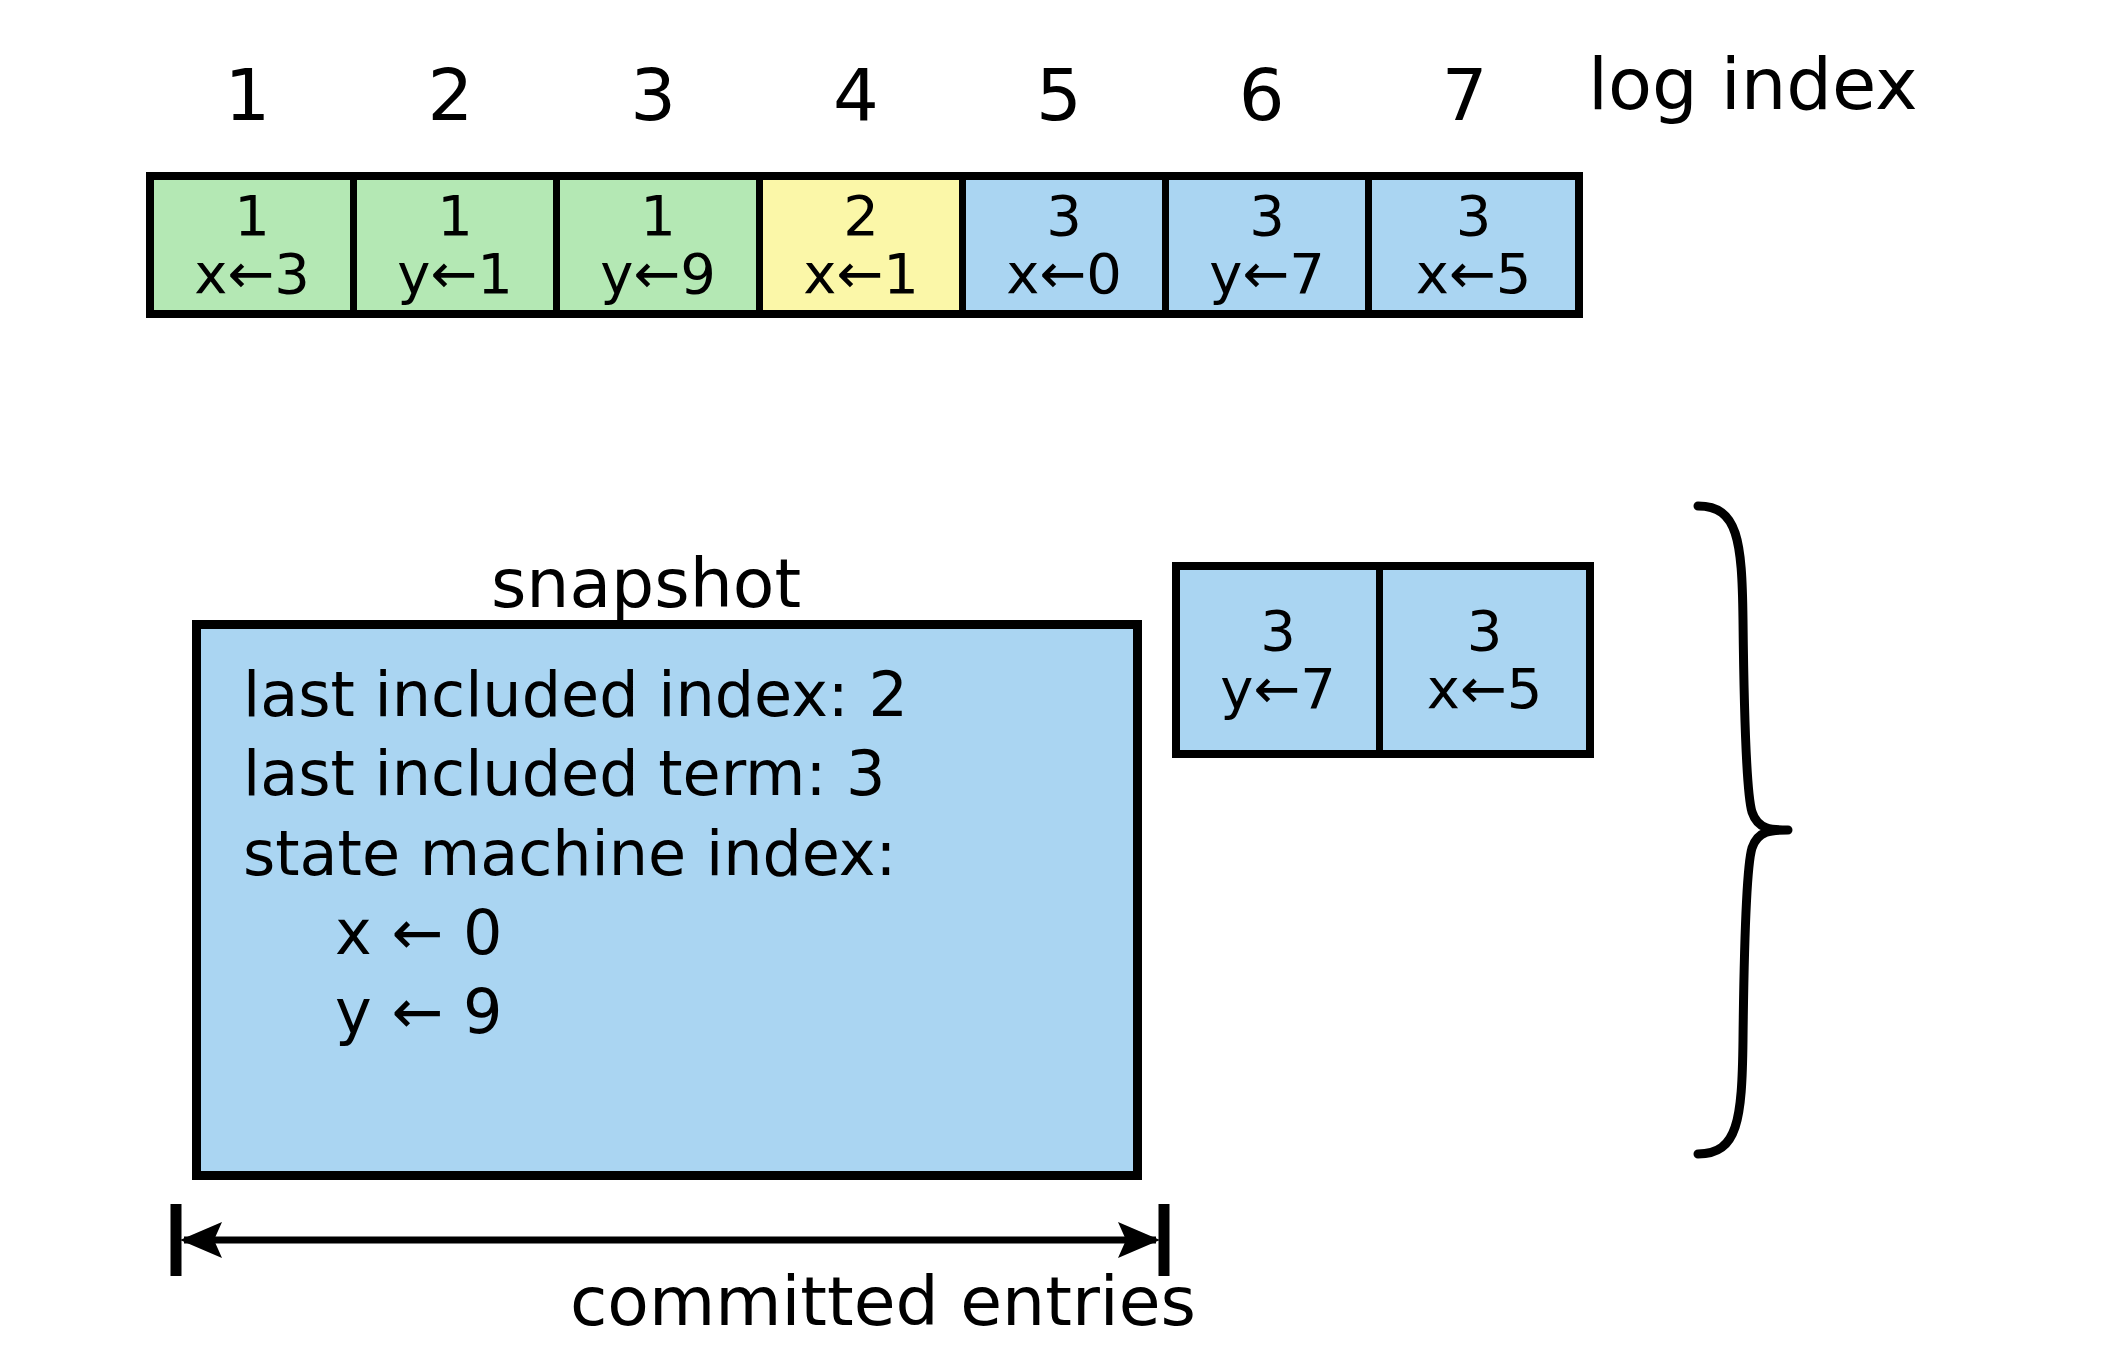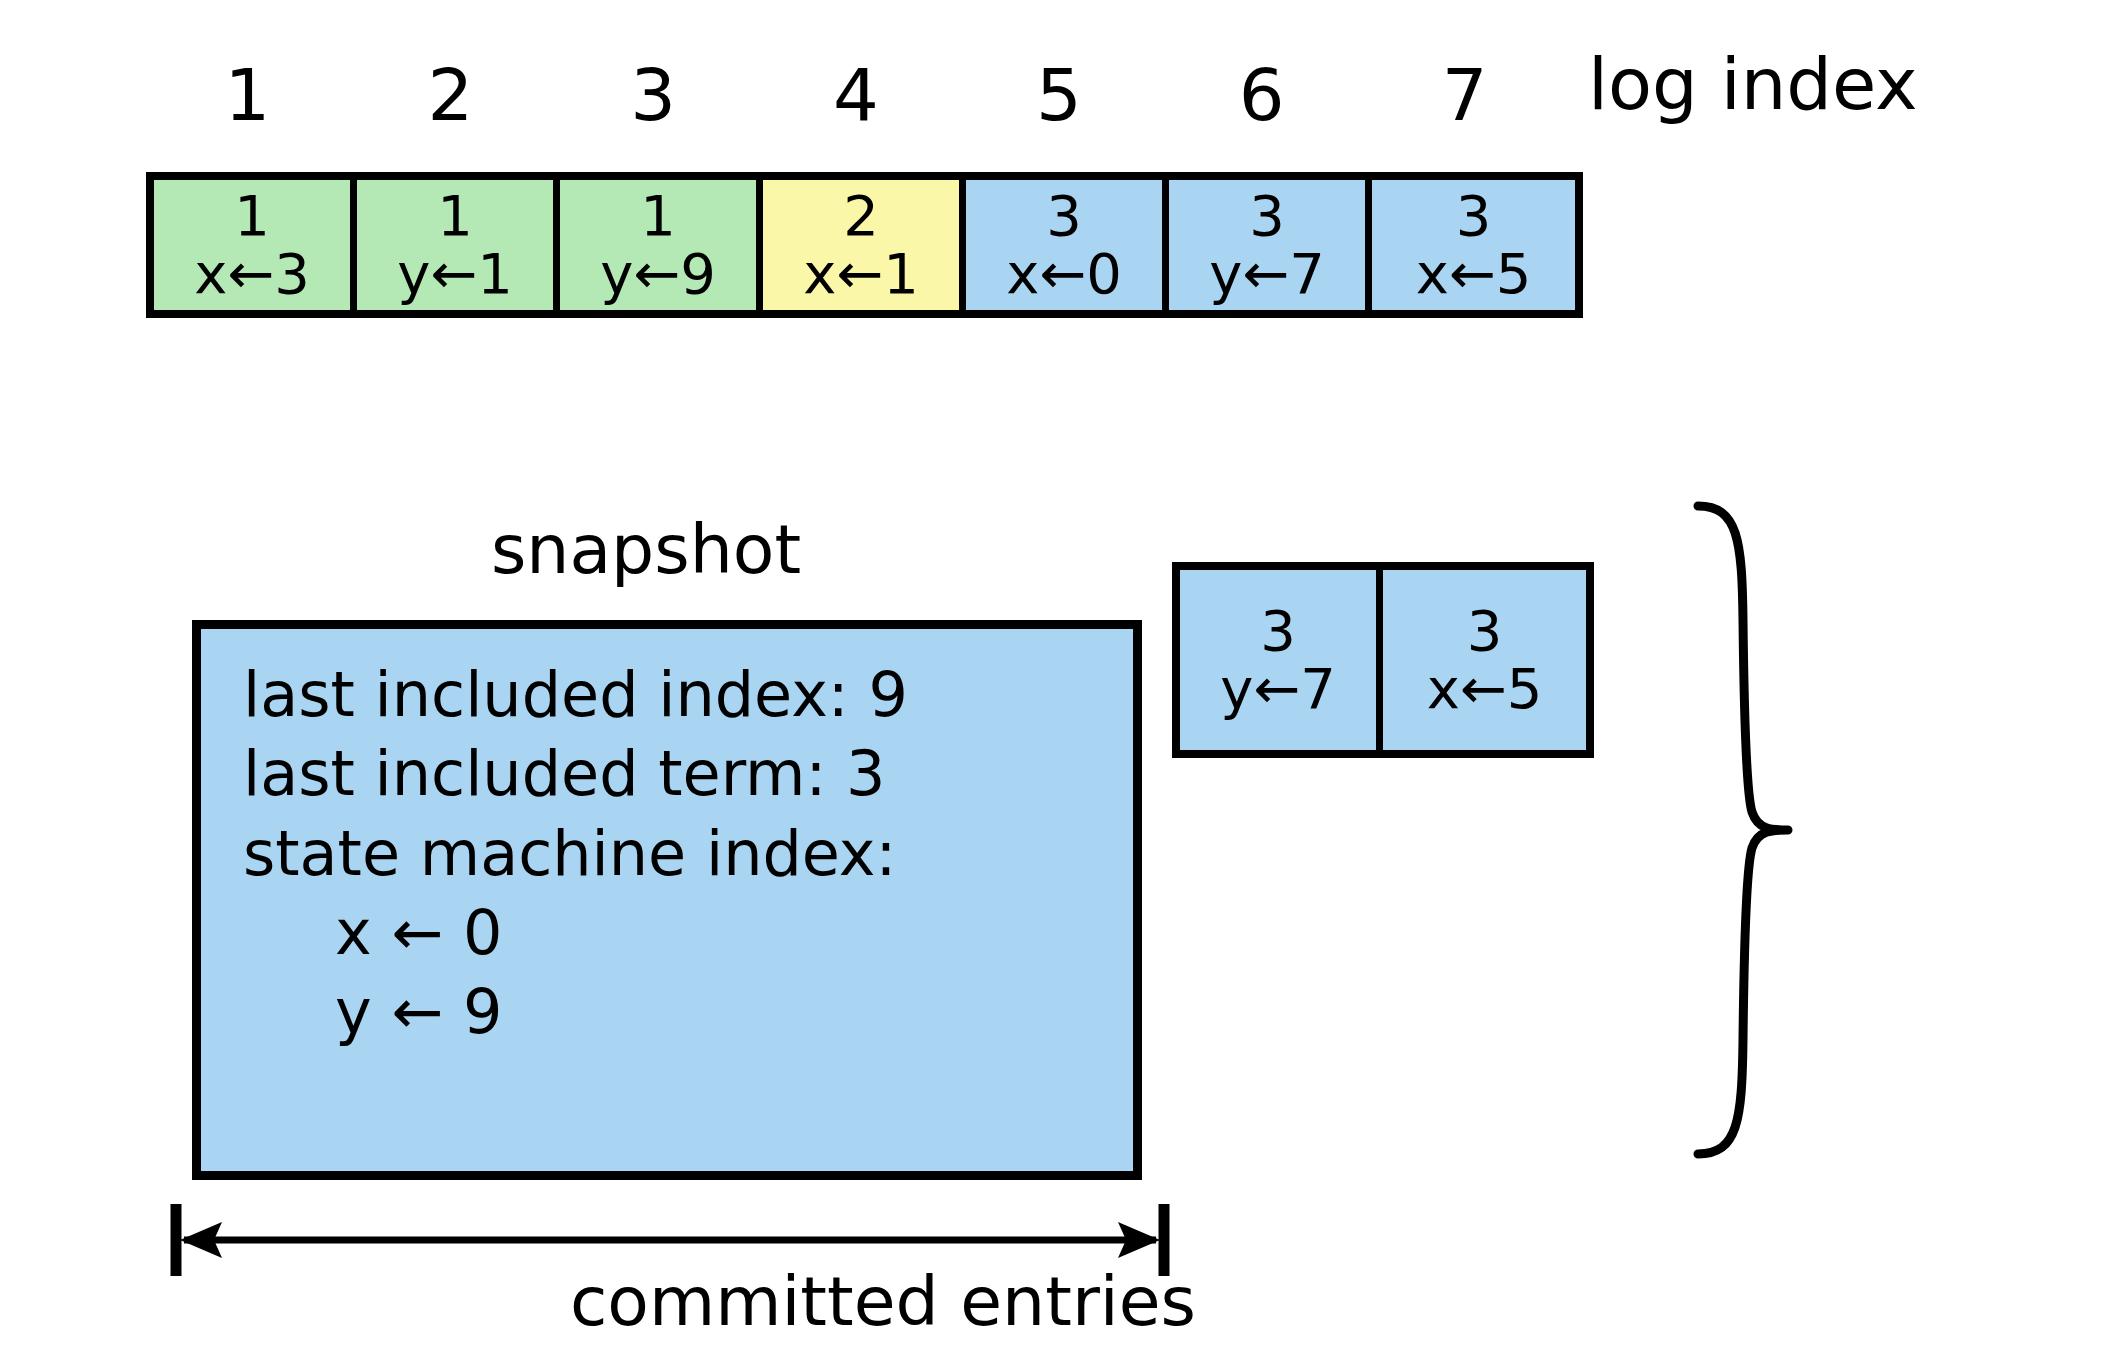--- a/index.html
+++ b/index.html
@@ -88,21 +88,21 @@
     top: 198px;
     font-size: 72px;
     line-height: 1;
     white-space: nowrap;
   }
 
   
   #snapshot-title {
     position: absolute;
     left: 146px;
-    top: 516px;
+    top: 550px;
     width: 1000px;
     text-align: center;
     font-size: 68px;
     line-height: 1;
   }
   #snapshot-box {
     position: absolute;
     left: 192px;
     top: 620px;
     width: 950px;
@@ -216,21 +216,21 @@
     <div class="log-cell c-blue">
       <span class="term">3</span>
       <span class="cmd">x←5</span>
     </div>
   </div>
 
 
   <div id="snapshot-title">snapshot</div>
 
   <div id="snapshot-box">
-    <div class="snap-line">last included index: 9</div>
+    <div class="snap-line">last included index: 2</div>
     <div class="snap-line">last included term: 3</div>
     <div class="snap-line">state machine index:</div>
     <div class="snap-line indent">x ← 0</div>
     <div class="snap-line indent">y ← 9</div>
   </div>
 
   <div id="after-row">
     <div class="log-cell c-blue">
       <span class="term">3</span>
       <span class="cmd">y←7</span>

